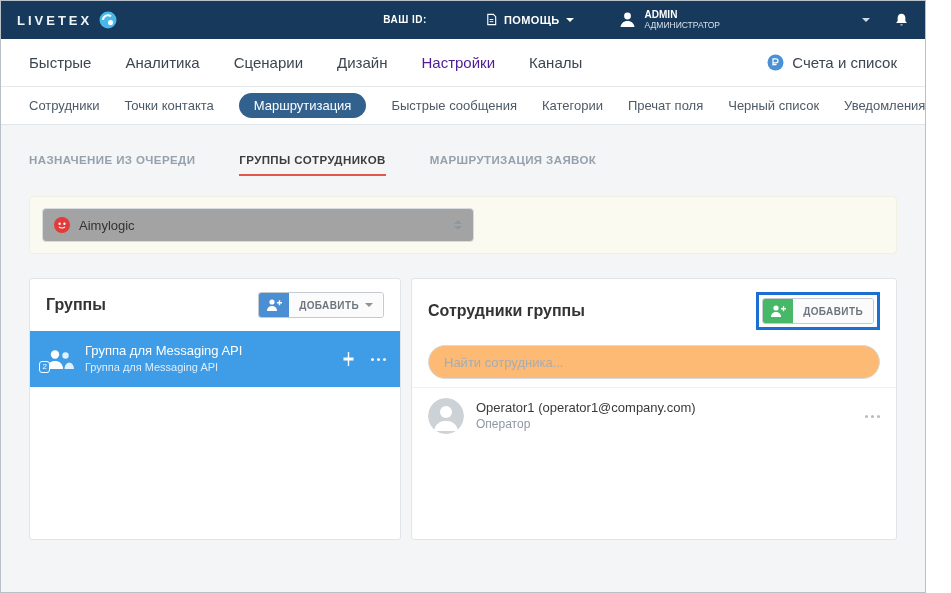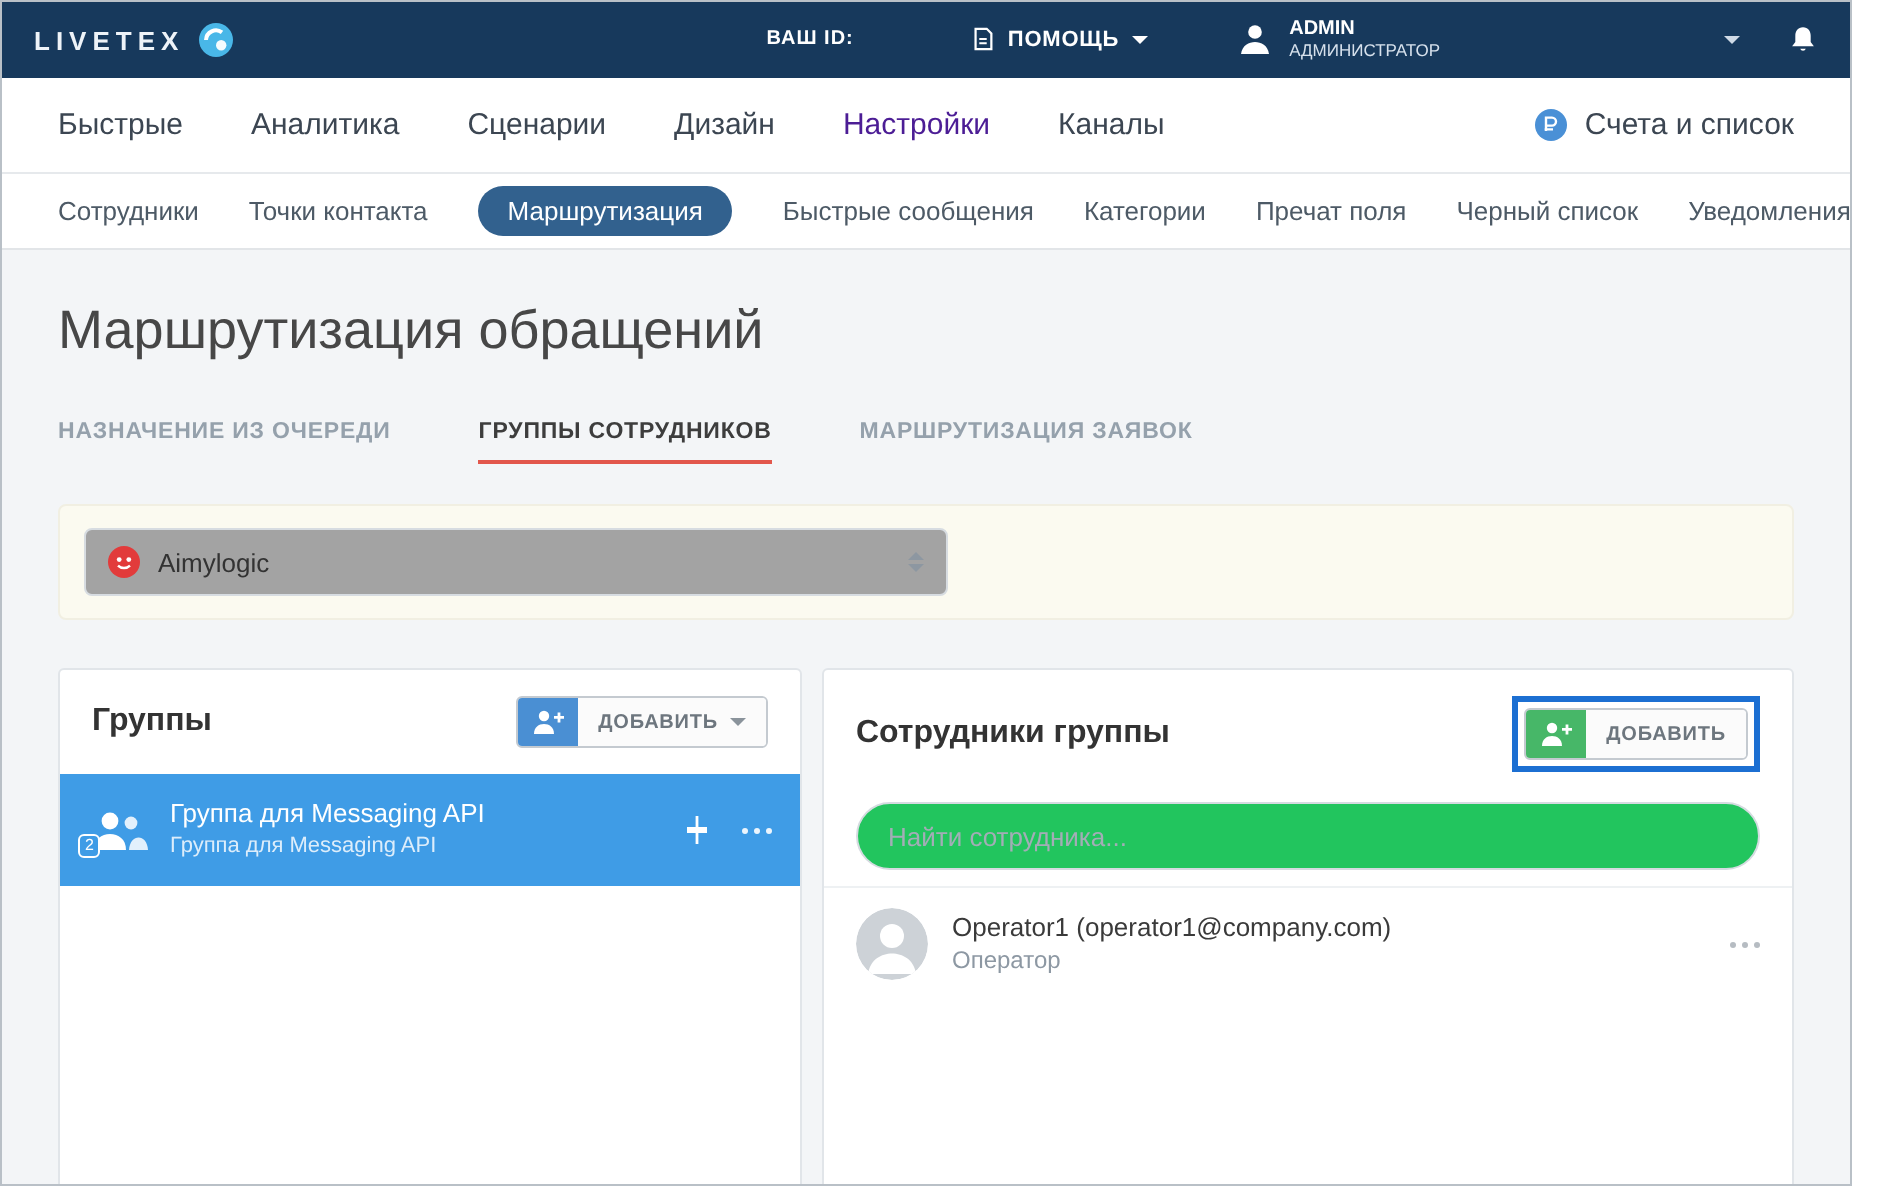--- a/index.html
+++ b/index.html
@@ -63,21 +63,21 @@
   .gicon-wrap { position:relative; display:flex; }
   .gbadge { position:absolute; left:-5px; bottom:-3px; font-size:8px; line-height:10px; padding:0 2.5px; border:1px solid #fff; border-radius:3px; background:var(--selected-group,#3f9ce6); }
   .g-lines { display:flex; flex-direction:column; line-height:1.3; }
   .g-name { font-size:13px; }
   .g-sub { font-size:11px; color:rgba(255,255,255,.82); }
   .g-actions { margin-left:auto; display:flex; align-items:center; gap:16px; color:rgba(255,255,255,.9); }
   .dotrow { display:inline-flex; gap:3px; cursor:pointer; }
   .dotrow i { width:3px; height:3px; border-radius:50%; background:currentColor; display:inline-block; }
   
   .search-wrap { padding:2px 16px 8px; }
-  .search-input { width:100%; height:34px; border:1px solid #d5dbe0; border-radius:17px; padding:0 15px; font-size:13px; color:#333; outline:none; font-family:inherit; background:#22c55e; }
+  .search-input { width:100%; height:34px; border:1px solid #d5dbe0; border-radius:17px; padding:0 15px; font-size:13px; color:#333; outline:none; font-family:inherit; background:#fdba74; }
   .search-input::placeholder { color:#a3adb6; }
   .member { display:flex; align-items:center; gap:12px; padding:10px 16px; border-top:1px solid #eef1f3; }
   .avatar { width:36px; height:36px; border-radius:50%; overflow:hidden; flex:0 0 auto; display:flex; }
   .m-lines { display:flex; flex-direction:column; line-height:1.3; }
   .m-name { font-size:13px; color:#3a3a3a; }
   .m-role { font-size:12px; color:#8d98a3; }
   .m-more { margin-left:auto; color:#b6bcc2; }
 </style>
 </head>
 <body>
@@ -152,21 +152,20 @@
     <span class="sn">Точки контакта</span>
     <span class="sn pill">Маршрутизация</span>
     <span class="sn">Быстрые сообщения</span>
     <span class="sn">Категории</span>
     <span class="sn">Пречат поля</span>
     <span class="sn">Черный список</span>
     <span class="sn">Уведомления</span>
   </div>
 
   <div class="content">
-    <h1 class="page-title">Маршрутизация обращений</h1>
 
     <div class="tabs">
       <span class="tab">НАЗНАЧЕНИЕ ИЗ ОЧЕРЕДИ</span>
       <span class="tab active">ГРУППЫ СОТРУДНИКОВ</span>
       <span class="tab">МАРШРУТИЗАЦИЯ ЗАЯВОК</span>
     </div>
 
     <div class="bot-panel">
       <div class="bot-select">
         <span style="display:flex;">

